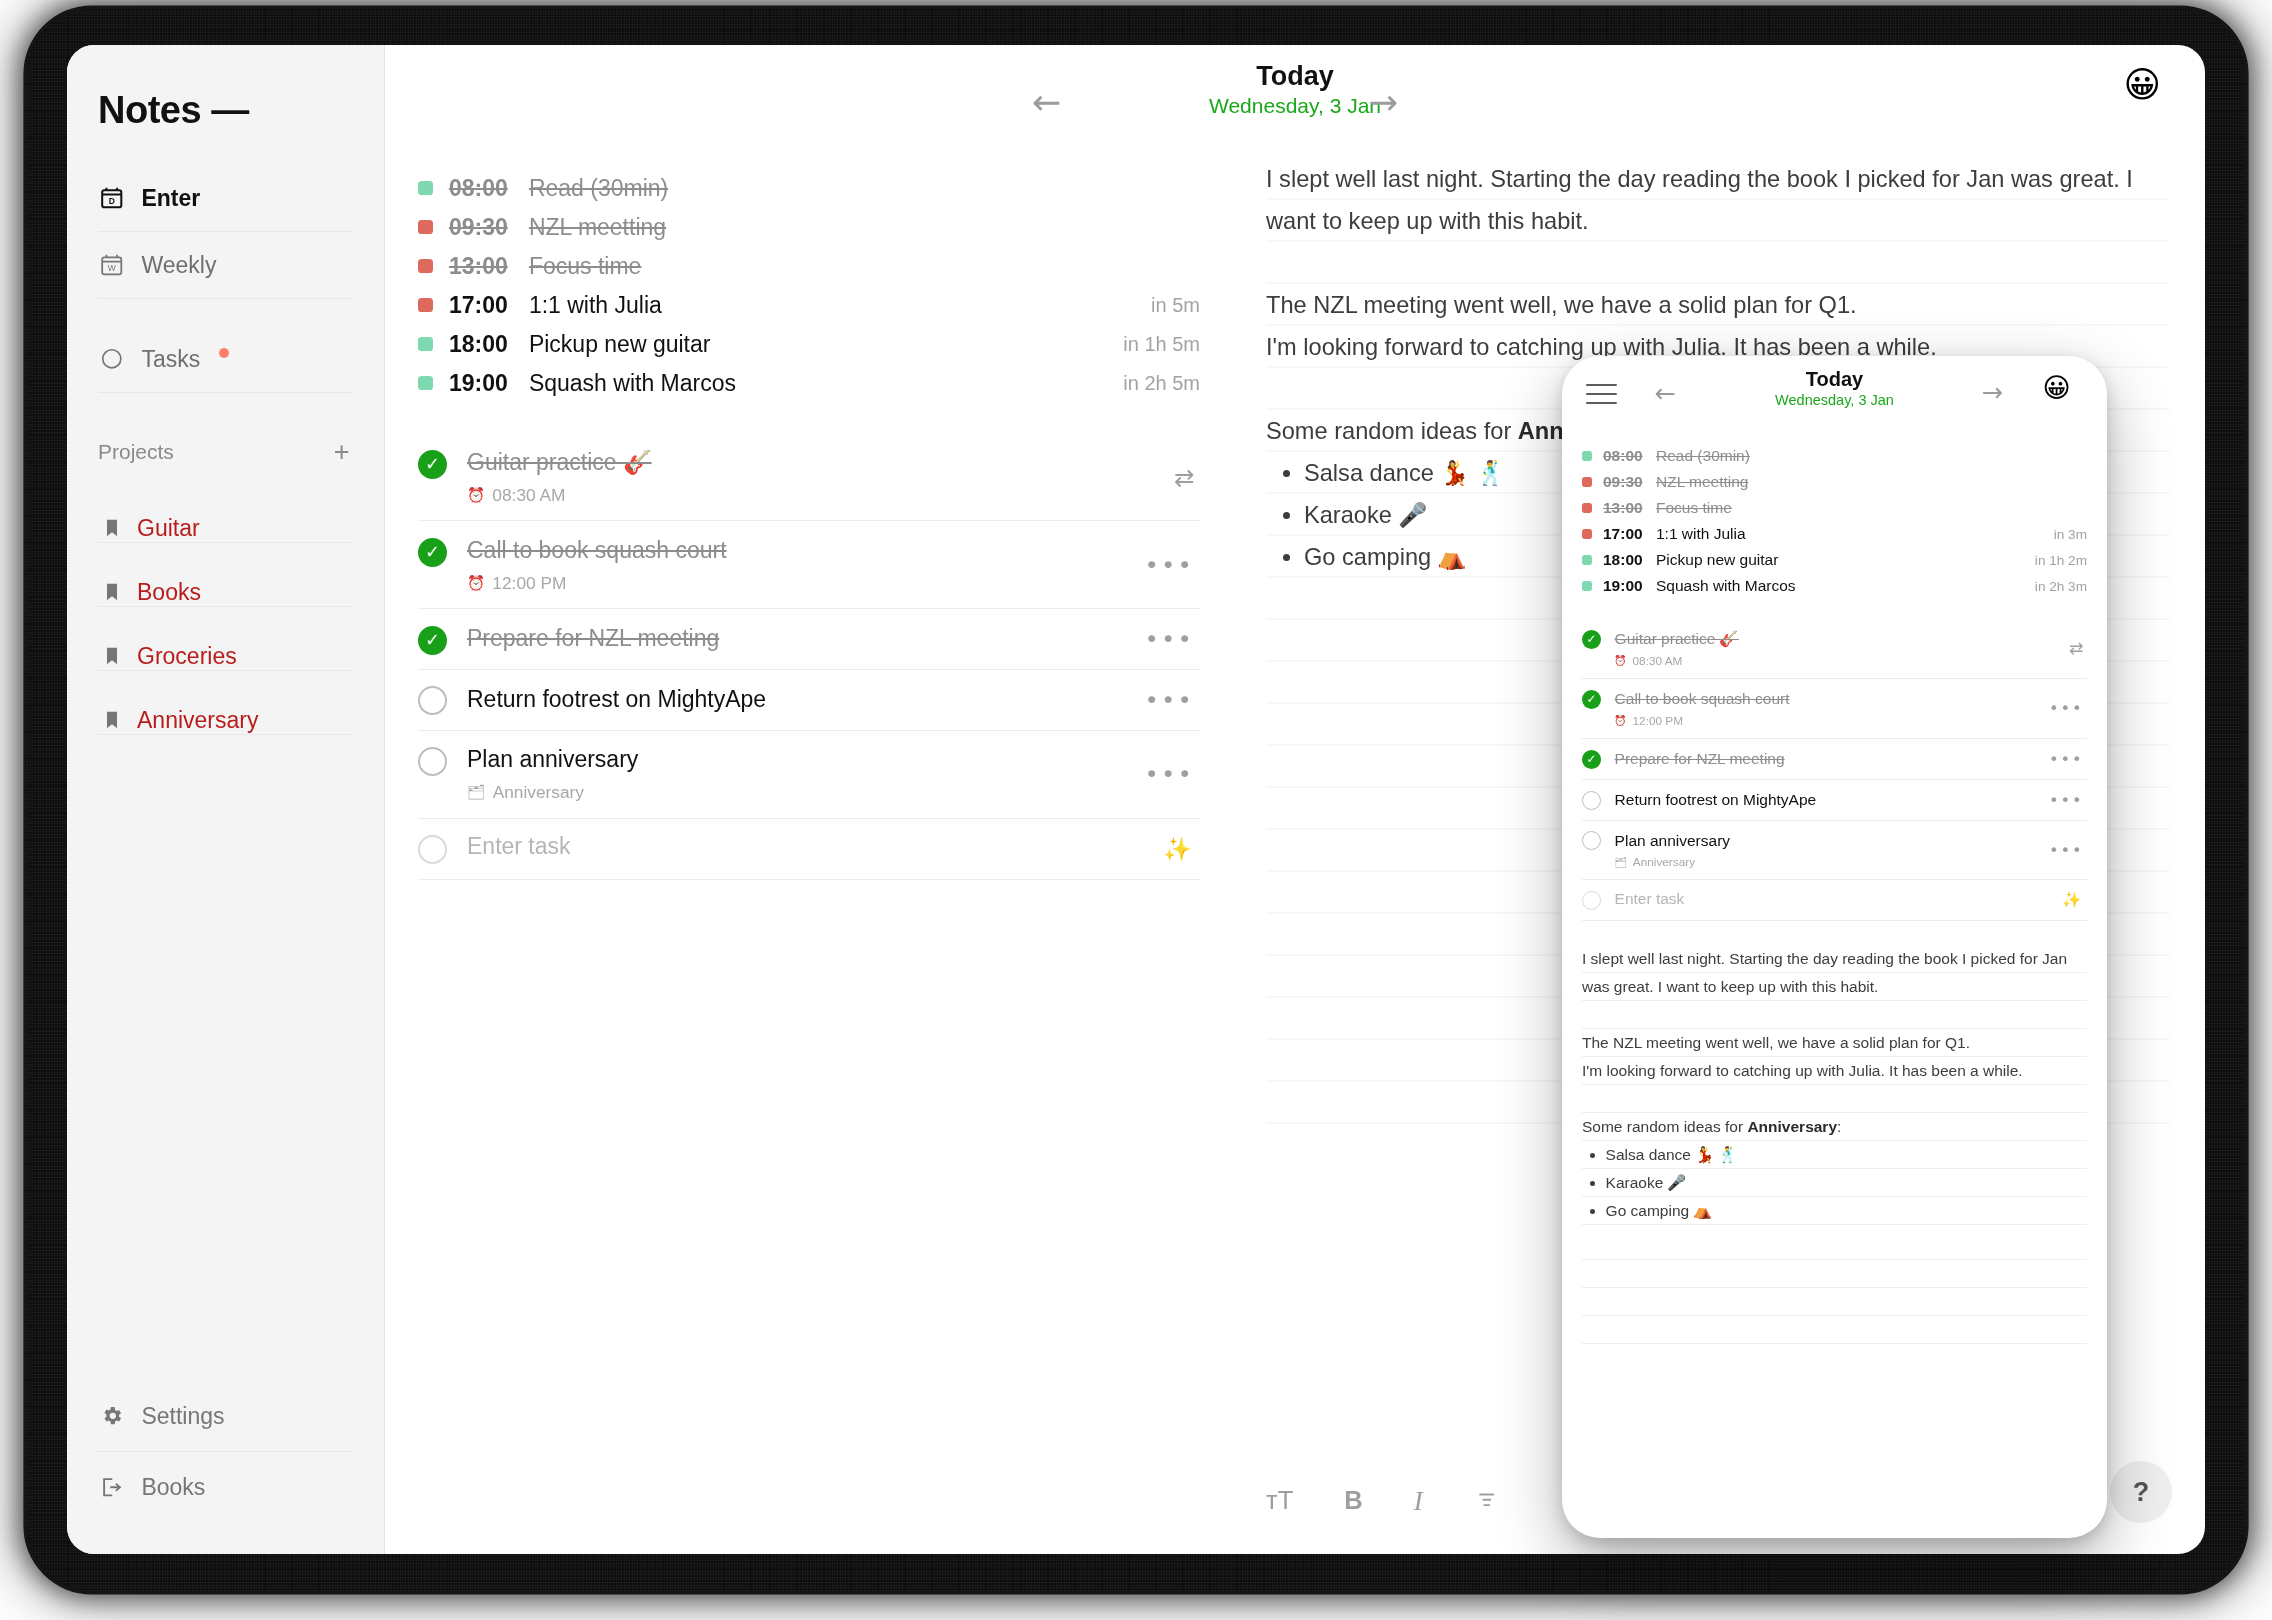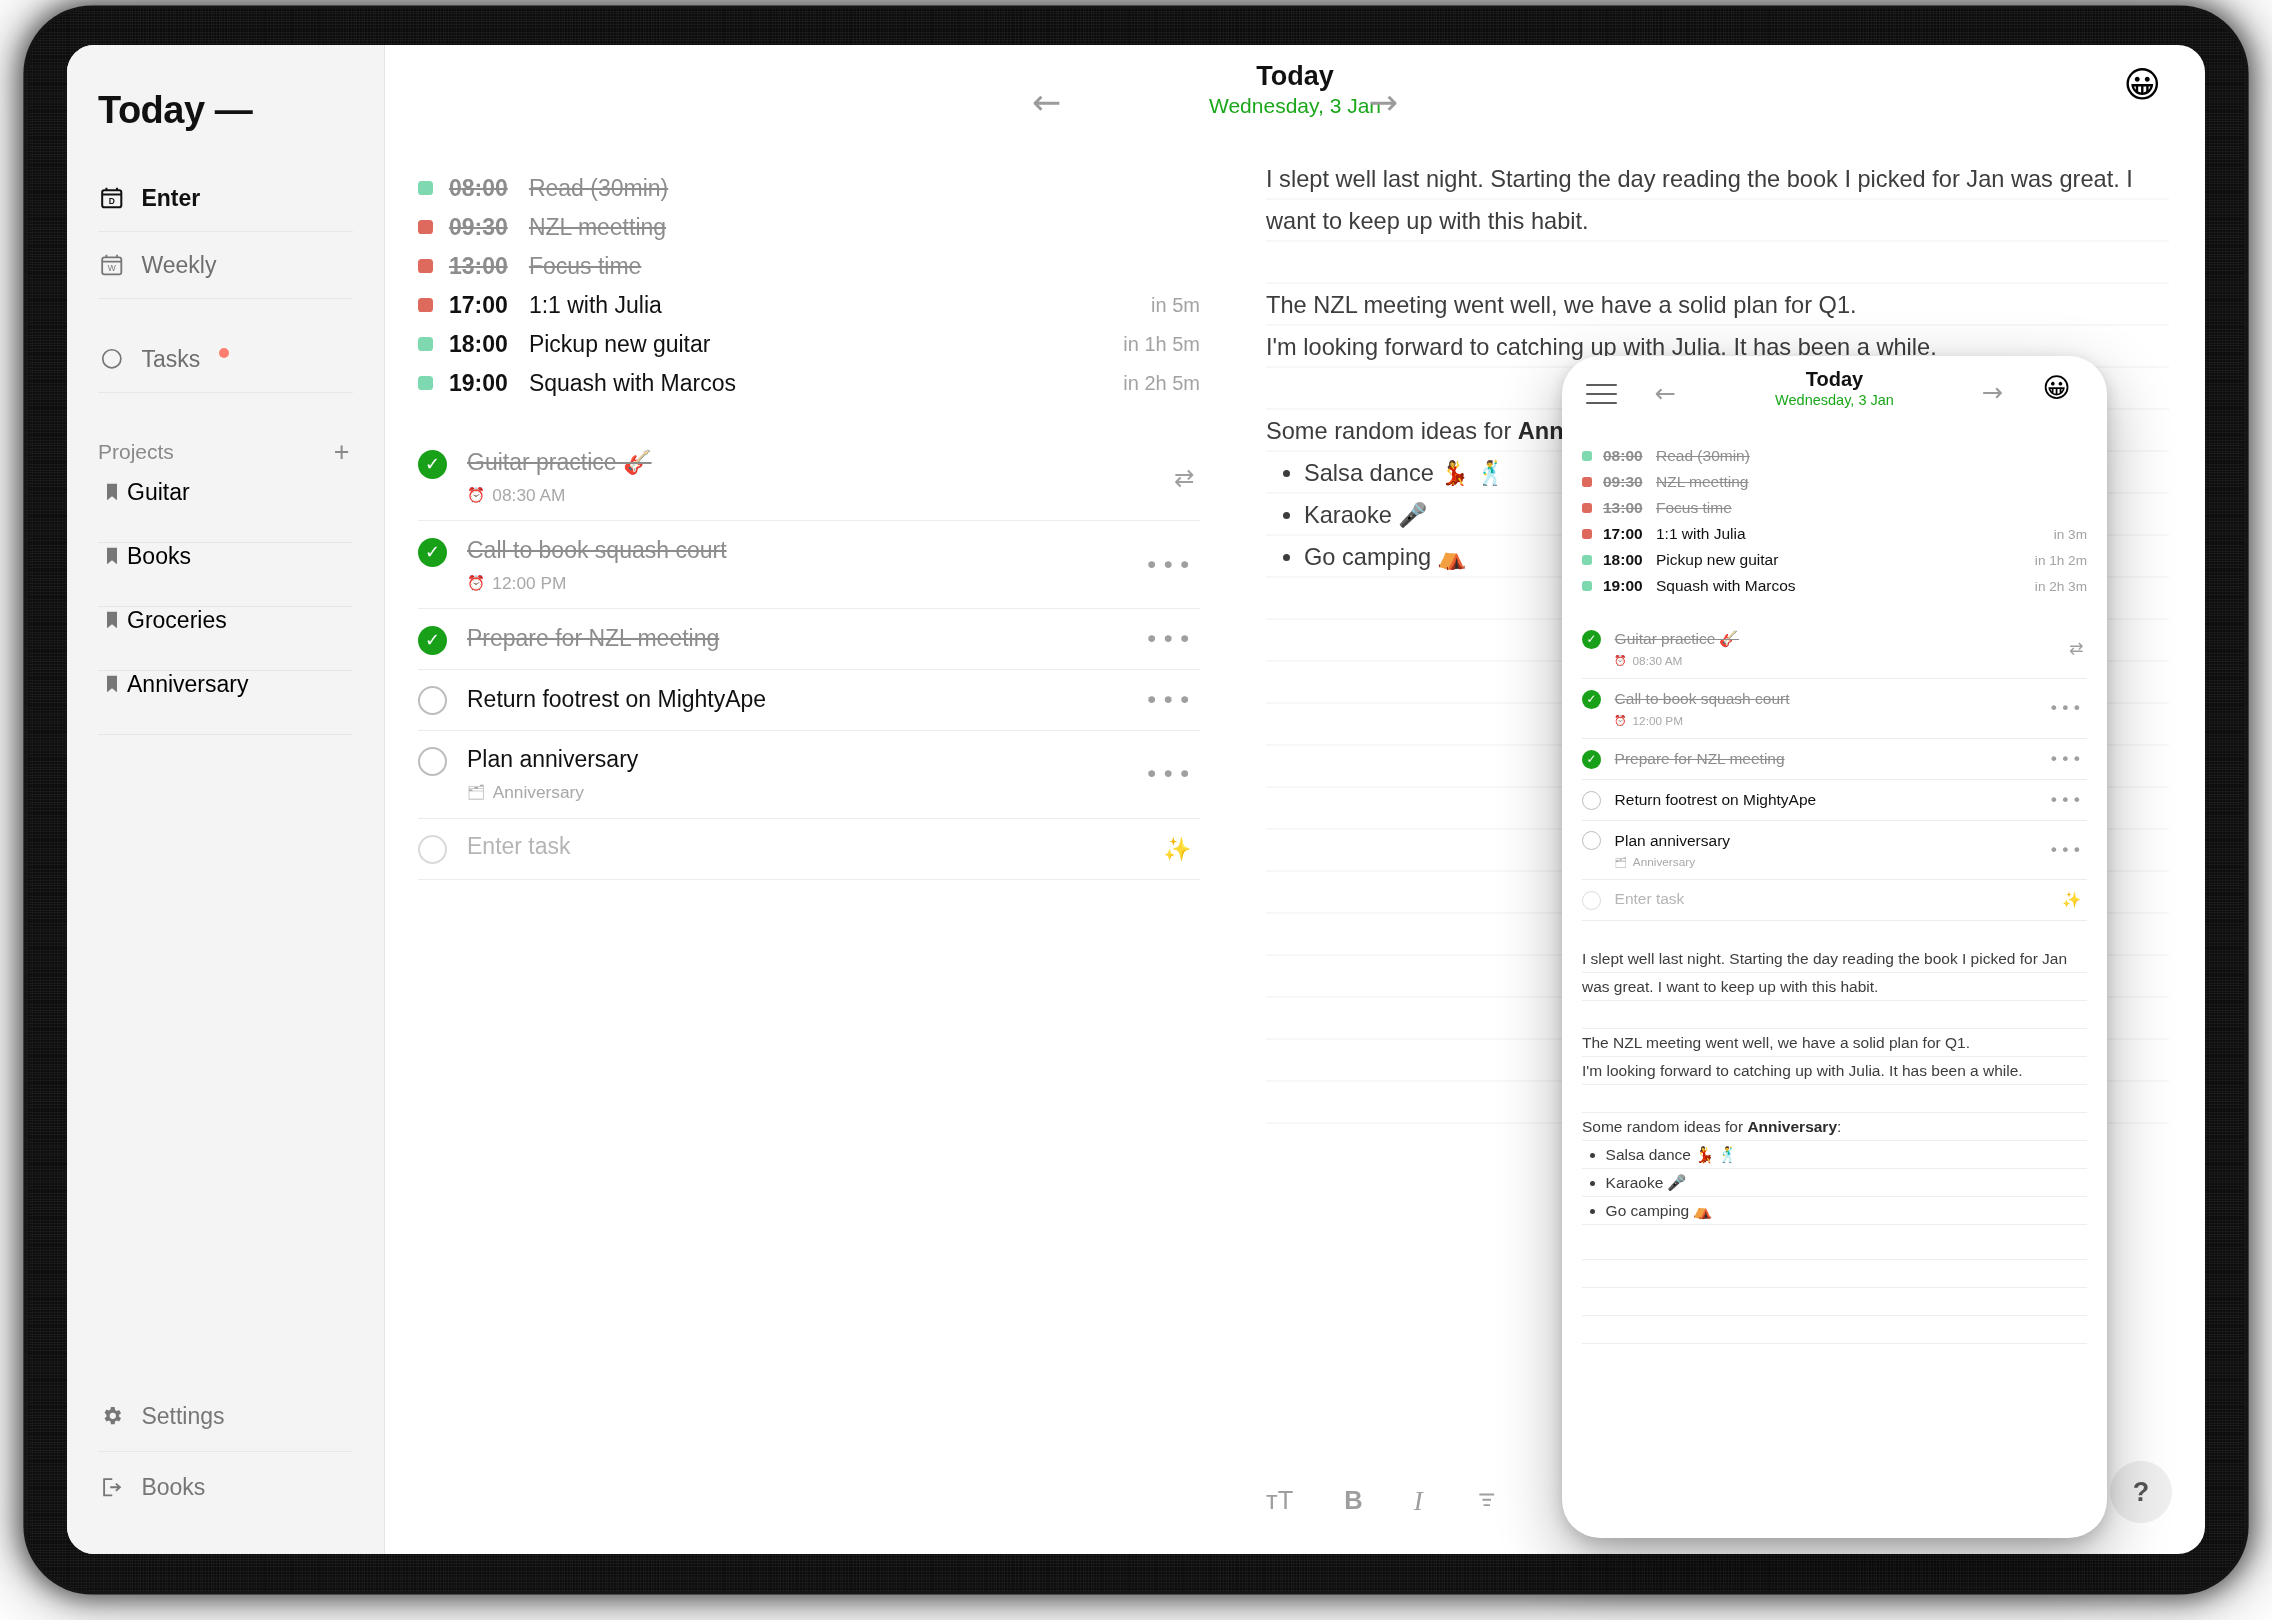--- a/index.html
+++ b/index.html
@@ -89,24 +89,24 @@
   }
 
   .projects-head {
     display:flex; align-items:center; justify-content:space-between;
     margin-top: 38px; margin-bottom: 5.5px;
     color:#8a8a8a; font-size: 21px;
     height: 42px;
   }
   .plus-btn { font-size: 27px; color:#8a8a8a; line-height:1; padding: 0 3.6px;}
   .proj-item {
-    display:flex; align-items:flex-start; gap:2px;
+    display:flex; align-items:flex-end; gap:12px;
     height: 64px;
     border-bottom:0.9px solid #e7e7e7;
-    color:#000000; font-size: 23px;
+    color:#b91c1c; font-size: 23px;
   }
   .proj-item:last-of-type { border-bottom:0.9px solid #e7e7e7; }
   .sidebar-spacer { flex: 1 1 auto; }
   .foot-item {
     display:flex; align-items:center; gap:16.4px;
     height: 71px;
     color:#767676; font-size: 23px;
     border-bottom:0.9px solid #e7e7e7;
   }
   .foot-item:last-child{ border-bottom:none; margin-bottom: 31px;}
@@ -319,21 +319,21 @@
 </style>
 </head>
 <body>
 
 <div id="device-frame"></div>
 
 <div id="app-window">
 
   <aside id="sidebar">
 
-    <div class="brand">Today —</div>
+    <div class="brand">Notes —</div>
 
     <div class="nav-item active">
       <span class="nav-ico">
         <svg width="25.5" height="25.5" viewBox="0 0 24 24" fill="none" stroke="currentColor" stroke-width="1.9" style="font-size:25px">
           <rect x="3" y="5" width="18" height="16" rx="2"></rect>
             <path d="M7 2.5v3M17 2.5v3M3 9h18"></path>
           <text x="12" y="18" font-size="8" fill="currentColor" stroke="none" text-anchor="middle" font-family="Liberation Sans">D</text>
         </svg>
       </span>
       <span>Enter</span>

